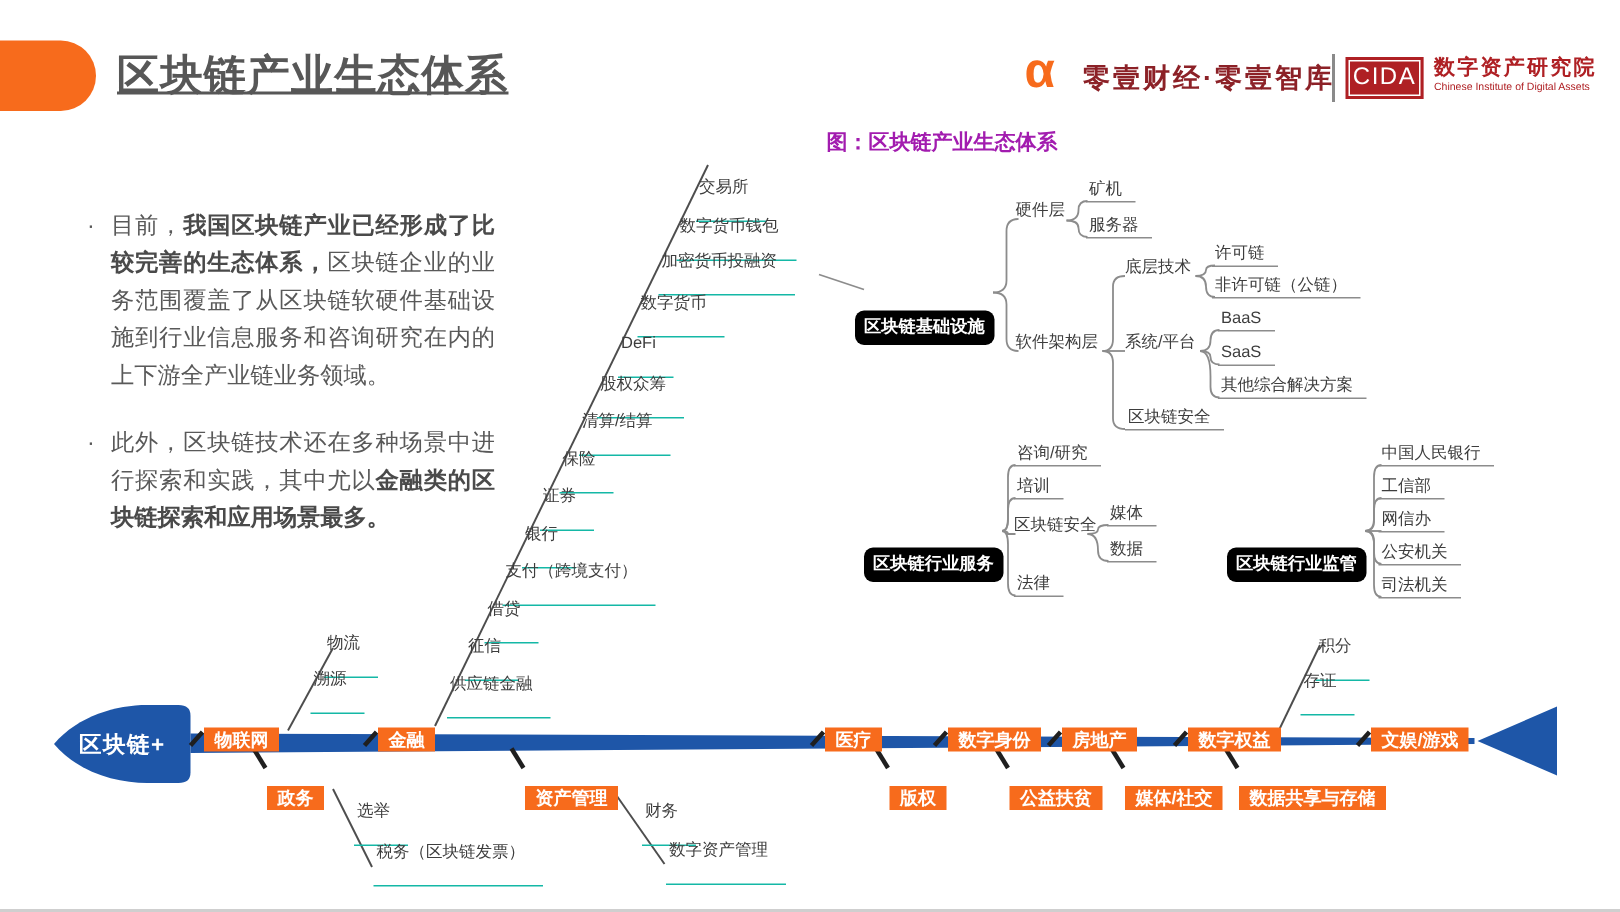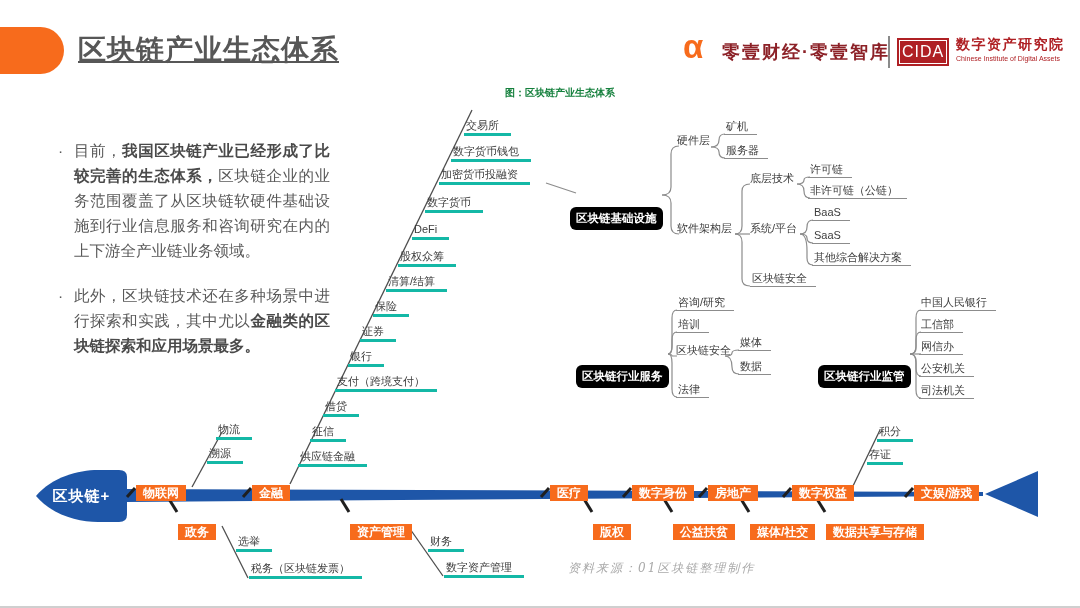--- a/index.html
+++ b/index.html
@@ -14,25 +14,25 @@
   .bdiv{position:absolute;left:888px;top:36px;width:2px;height:32px;background:#8a8a8a;}
   .cida{position:absolute;left:897px;top:38px;width:52px;height:28px;background:#AF2024;color:#fff;
         font-weight:normal;font-size:16px;text-align:center;line-height:28px;letter-spacing:1px;box-shadow:inset 0 0 0 2px #AF2024,inset 0 0 0 3px #fff;}
   .instcn{position:absolute;left:956px;top:36px;font-size:14px;font-weight:bold;color:#AF2024;letter-spacing:1.5px;white-space:nowrap;}
   .insten{position:absolute;left:956px;top:55px;font-size:7px;color:#AF2024;white-space:nowrap;}
   
   .bullets{position:absolute;left:74px;top:138px;width:256px;color:#595959;font-size:15.5px;line-height:25px;text-align:justify;}
   .bullets p{position:relative;margin:0 0 20px 0;}
   .bullets b{color:#4a4a4a;}
   .mk{position:absolute;left:-16px;top:0;}
-  .figtitle{position:absolute;left:505px;top:86px;width:200px;text-align:left;font-size:10px;font-weight:bold;color:#15803d;}
+  .figtitle{position:absolute;left:505px;top:86px;width:200px;text-align:right;font-size:14px;font-weight:bold;color:#a21caf;}
   
   .lf,.nd,.lfd{position:absolute;font-size:11px;color:#3d3d3d;line-height:14px;white-space:nowrap;}
   .lf{border-bottom:1px solid #8c8c8c;padding:0 9px 1px 2px;}
-  .lfd{border-bottom:3px solid #14b8a6;padding:0 12px 1px 2px;}
+  .lfd{border-bottom:1px solid #14b8a6;padding:0 12px 15px 2px;}
   .tag{position:absolute;background:#F76B1C;color:#fff;font-size:12px;font-weight:bold;line-height:16px;padding:0 7px;white-space:nowrap;margin-top:13px;}
   .bb{position:absolute;background:#000000;color:#fff;font-size:11.5px;font-weight:bold;line-height:13px;padding:5px 6px;border-radius:6px;white-space:nowrap;margin-top:24px;}
   .headlbl{position:absolute;left:36px;top:487px;width:91px;text-align:center;color:#fff;font-weight:bold;font-size:15px;letter-spacing:1px;}
   .wire{position:absolute;left:0;top:0;}
   .src{position:absolute;left:568px;top:560px;font-family:"DejaVu Serif","Liberation Serif",serif;font-style:italic;
        font-size:12px;color:#a9a9a9;letter-spacing:2px;}
   .wm{position:absolute;left:878px;top:548px;display:flex;align-items:center;gap:6px;}
   .wmtxt{font-size:30px;font-weight:bold;color:#ececec;text-shadow:1px 1px 0 #c9c9c9;letter-spacing:1px;}
 </style>
 </head>
@@ -180,17 +180,16 @@
 
   <div class="lf lfd" style="left:236px;top:534px">选举</div>
   <div class="lf lfd" style="left:249px;top:561px">税务（区块链发票）</div>
   <div class="lf lfd" style="left:428px;top:534px">财务</div>
   <div class="lf lfd" style="left:444px;top:560px">数字资产管理</div>
   <div class="lf lfd" style="left:877px;top:424px">积分</div>
   <div class="lf lfd" style="left:867px;top:447px">存证</div>
 
   <div class="headlbl">区块链+</div>
 
-  <div class="src">资料来源：01区块链整理制作</div>
 
 
   <div class="bottom-line"></div>
 </div>
 
 </body></html>

